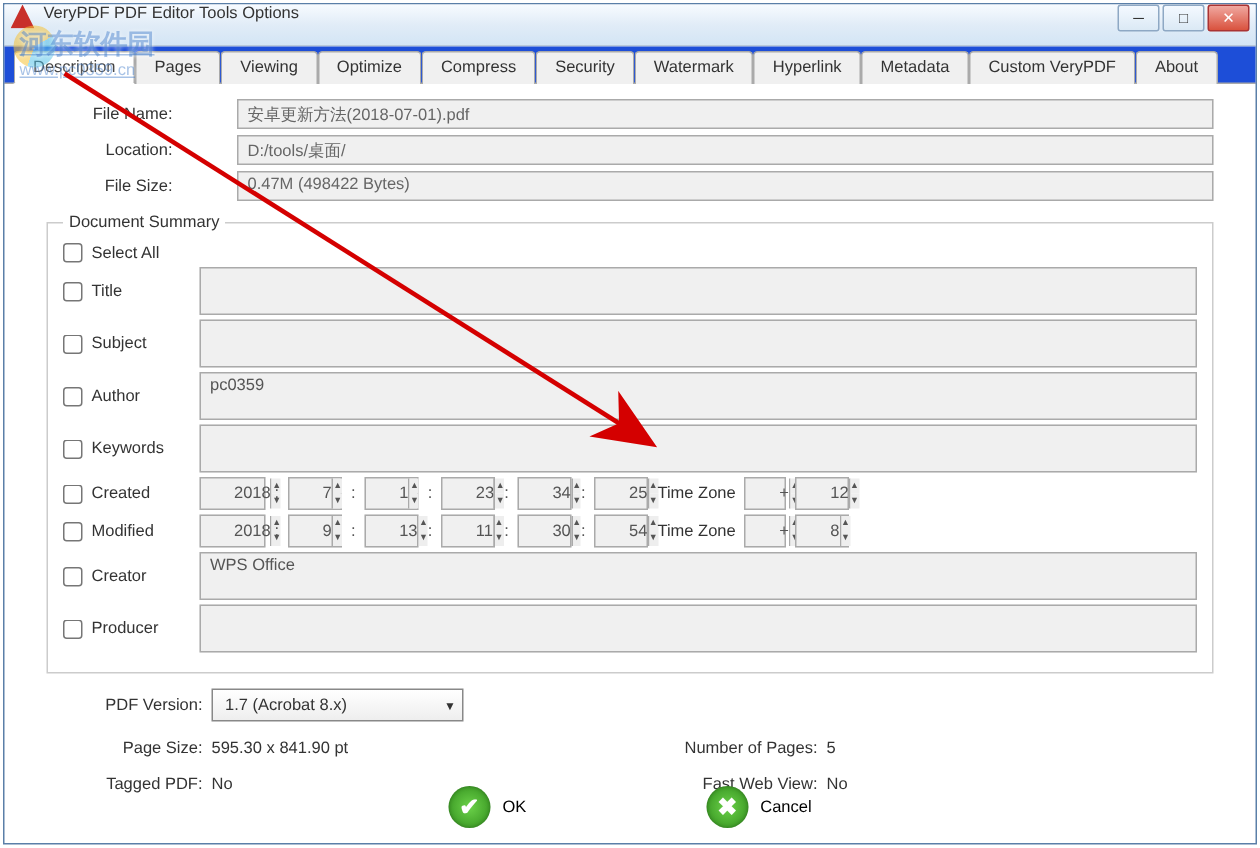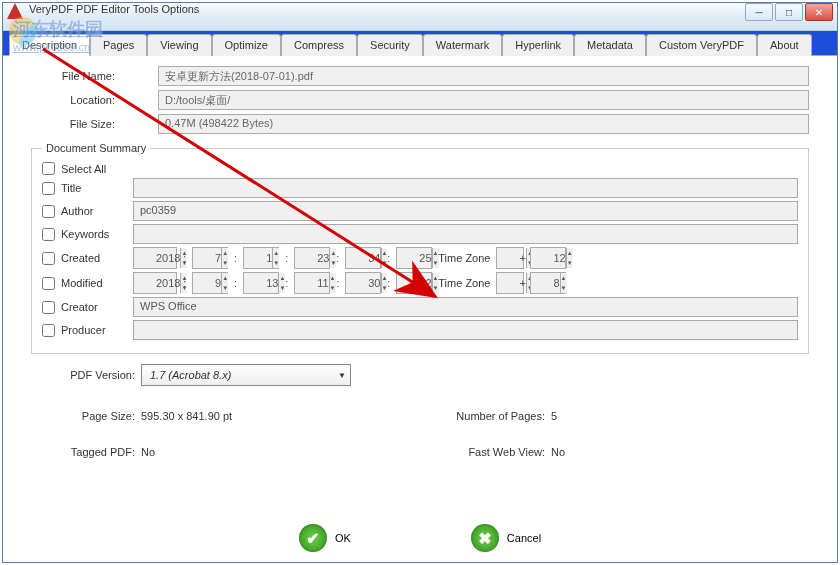--- a/index.html
+++ b/index.html
@@ -105,21 +105,21 @@
 .chk {
   width: 13px; height: 13px; margin: 0;
 }
 .chk-label {
   width: 78px;
   padding-left: 6px;
   color: #333;
 }
 .summary-field {
   flex: 1;
-  height: 20px;
+  height: 32px;
   border: 1px solid #aaa;
   background: #f0f0f0;
   padding: 2px 6px;
   color: #555;
 }
 .date-group {
   display: flex;
   align-items: center;
   gap: 6px;
 }
@@ -144,34 +144,33 @@
 }
 .spinner .arrow {
   flex:1; display:flex; align-items:center; justify-content:center;
   font-size: 6px; color:#555; background:#eee;
 }
 .colon { color:#555; }
 .tz-label { color:#333; white-space: nowrap; }
 .props {
   display: grid;
   grid-template-columns: 110px 280px 130px 80px;
-  row-gap: 24px;
+  row-gap: 12px;
   align-items: center;
   margin-top: 4px;
   color:#333;
 }
 .props .k { text-align: right; padding-right: 6px; }
 .dropdown {
-  width: 210px; height: 22px;
+  width: 168px; height: 22px;
   border: 1px solid #888;
   background: linear-gradient(#fff,#eee);
   display: flex; align-items: center; justify-content: space-between;
   padding: 0 4px 0 8px;
   color:#333;
-  font-style:italic;
 }
 .dropdown .caret { font-size: 8px; }
 .footer {
   position: absolute;
   left: 0; right: 0; bottom: 10px;
   display: flex; justify-content: center; gap: 120px;
 }
 .action {
   display: flex; align-items: center; gap: 8px; cursor: pointer;
 }
@@ -258,20 +257,25 @@
       </div>
 
       <div id="summary-rows">
           <div class="summary-row">
             <input type="checkbox" class="chk" style="">
             <div class="chk-label">Title</div>
             <div class="summary-field"></div>
           </div>
           <div class="summary-row">
             <input type="checkbox" class="chk" style="">
+            <div class="chk-label">Subject</div>
+            <div class="summary-field"></div>
+          </div>
+          <div class="summary-row">
+            <input type="checkbox" class="chk" style="">
             <div class="chk-label">Author</div>
             <div class="summary-field">pc0359</div>
           </div>
           <div class="summary-row">
             <input type="checkbox" class="chk" style="">
             <div class="chk-label">Keywords</div>
             <div class="summary-field"></div>
           </div>
         </div>
 
@@ -382,21 +386,21 @@
             <span class="colon">:</span>
             <div class="spinner narrow">
               <div class="val">30</div>
               <div class="arrows">
                 <div class="arrow">▲</div>
                 <div class="arrow">▼</div>
               </div>
             </div>
             <span class="colon">:</span>
             <div class="spinner narrow">
-              <div class="val">32</div>
+              <div class="val">54</div>
               <div class="arrows">
                 <div class="arrow">▲</div>
                 <div class="arrow">▼</div>
               </div>
             </div>
             <span class="tz-label">Time Zone</span>
             <div class="spinner xnarrow">
               <div class="val">+</div>
               <div class="arrows">
                 <div class="arrow">▲</div>

